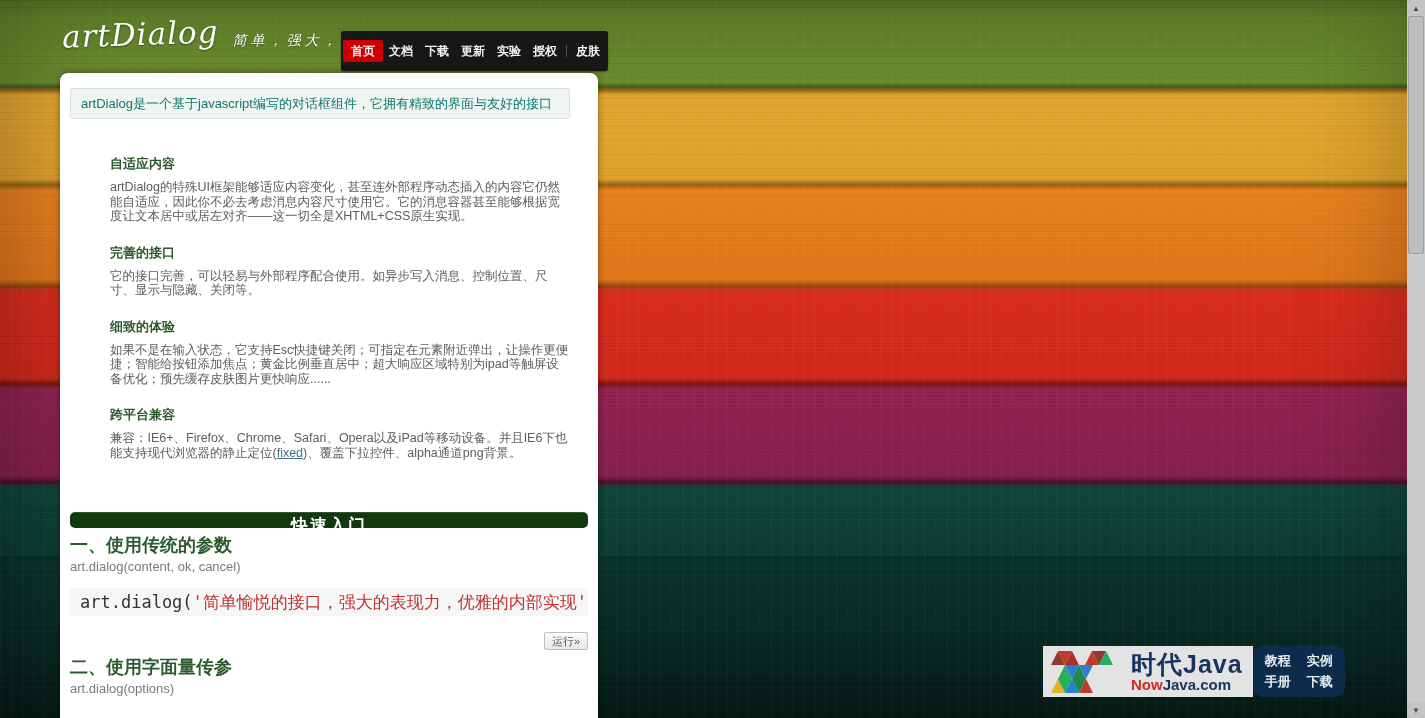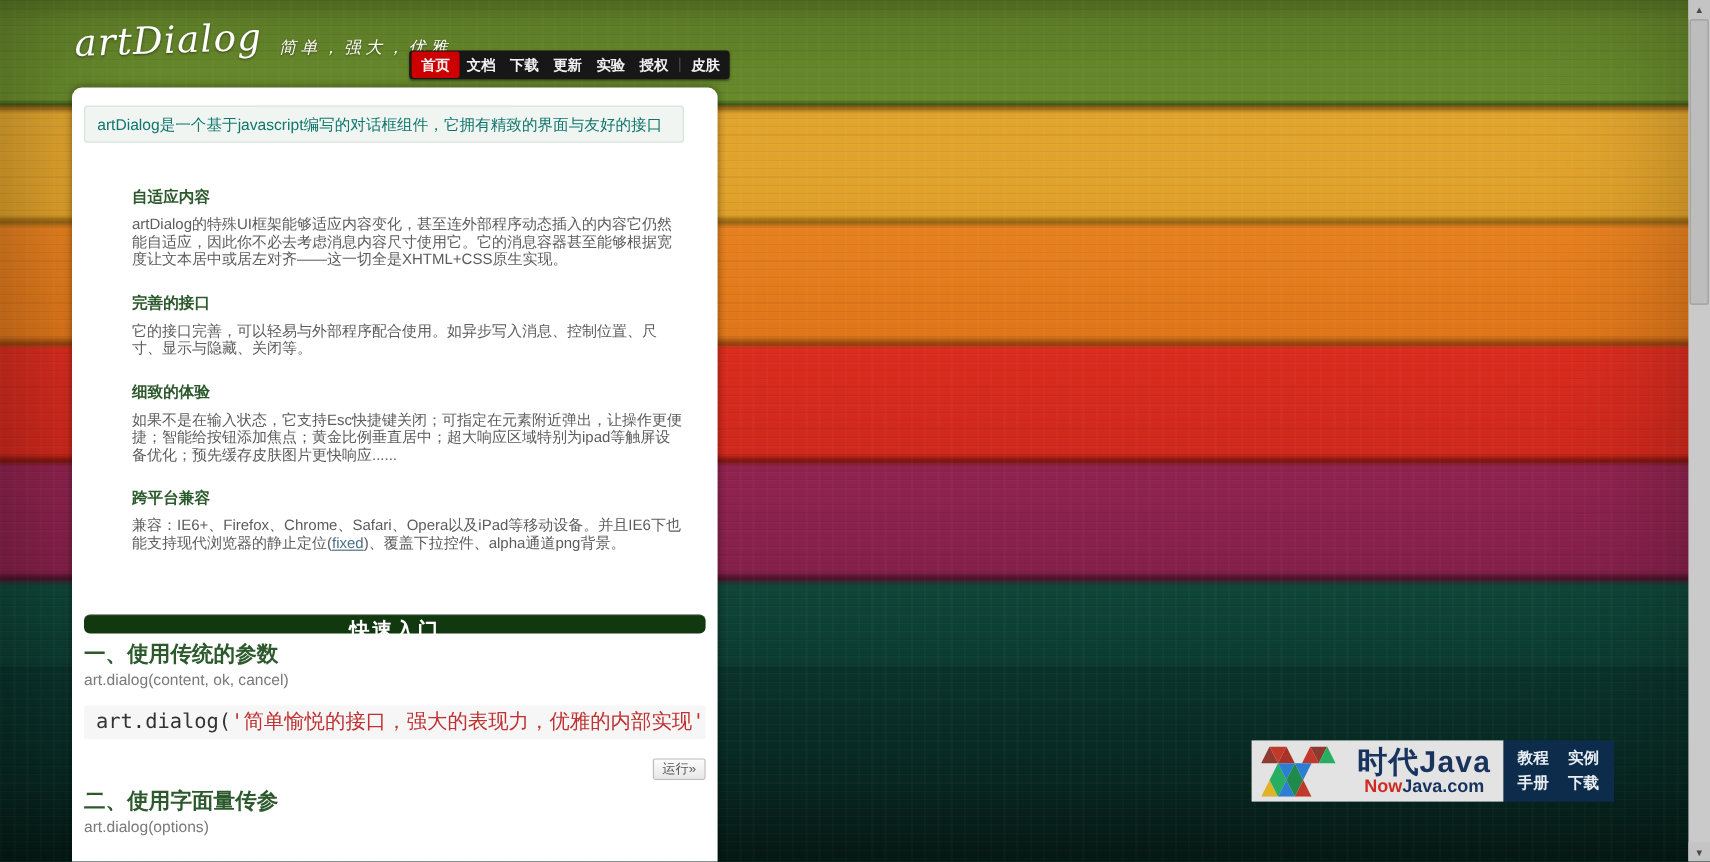--- a/index.html
+++ b/index.html
@@ -31,21 +31,21 @@
   .logo-wrap{position:absolute;left:62px;top:14px;color:#fff;display:flex;align-items:baseline;z-index:3;}
   .logo-text{
     font-family:"DejaVu Serif",serif;font-style:italic;font-size:31px;line-height:40px;
     text-shadow:0 1px 2px rgba(0,0,0,0.45);transform:rotate(-2deg);letter-spacing:1px;
   }
   .logo-tagline{
     margin-left:14px;font-size:14px;letter-spacing:4px;font-style:italic;
     text-shadow:0 1px 2px rgba(0,0,0,0.45);
   }
   .nav{
-    position:absolute;left:341px;top:42px;height:24px;z-index:3;
+    position:absolute;left:341px;top:31px;height:40px;z-index:3;
     background:#171717;border-radius:3px;display:flex;align-items:center;
     box-shadow:0 1px 2px rgba(0,0,0,0.4);padding:0 2px;
   }
   .nav a{
     display:block;color:#f2f2f2;font-size:12px;font-weight:bold;line-height:22px;
     padding:0 6px;text-decoration:none;white-space:nowrap;
   }
   .nav a.active{background:#cc0000;border-radius:2px;padding:0 8px;}
   .nav .divider{width:1px;height:12px;background:#4d4d4d;margin:0 3px;}
   
@@ -78,30 +78,30 @@
   }
   .tok-string{color:#c03232;}
   .tok-keyword{color:#1f6b1f;font-weight:bold;}
   .run-row{margin-top:15px;text-align:right;height:19px;}
   .run-btn{
     display:inline-block;border:1px solid #bdbdbd;border-radius:2px;
     background:linear-gradient(#fcfcfc,#e7e7e7);color:#555;font-size:11px;line-height:14px;
     padding:1px 7px;cursor:pointer;
   }
   
-  .watermark{position:absolute;left:1043px;top:617px;height:51px;display:flex;z-index:4;text-align:center;}
+  .watermark{position:absolute;left:1043px;top:646px;height:51px;display:flex;z-index:4;}
   .wm-left{background:#e3e3e3;display:flex;align-items:center;padding:0 10px 0 8px;}
   .wm-logo{margin-right:8px;}
   .wm-brand{color:#17335e;font-size:25px;line-height:26px;font-weight:bold;letter-spacing:1px;}
   .wm-domain{font-size:15px;line-height:16px;font-weight:bold;color:#17335e;}
   .wm-domain .red{color:#cf2b24;}
   .wm-right{
     background:#0d2c4b;color:#e8edf2;display:grid;grid-template-columns:auto auto;
     column-gap:16px;row-gap:3px;align-content:center;padding:0 12px;
-    font-size:13px;font-weight:bold;
+    font-size:13px;font-weight:bold;border-radius:10px;
   }
   
   .scrollbar{position:absolute;right:0;top:0;width:18px;height:718px;background:#cacaca;z-index:5;}
   .sb-btn{height:16px;display:flex;align-items:center;justify-content:center;
     color:#4a4a4a;font-size:8px;background:#c4c4c4;cursor:pointer;}
   .sb-btn.down{position:absolute;bottom:0;left:0;right:0;}
   .sb-thumb{position:absolute;left:1px;top:16px;width:14px;height:236px;
     background:#bdbdbd;border:1px solid #9d9d9d;border-radius:2px;cursor:pointer;}
 </style>
 </head>

